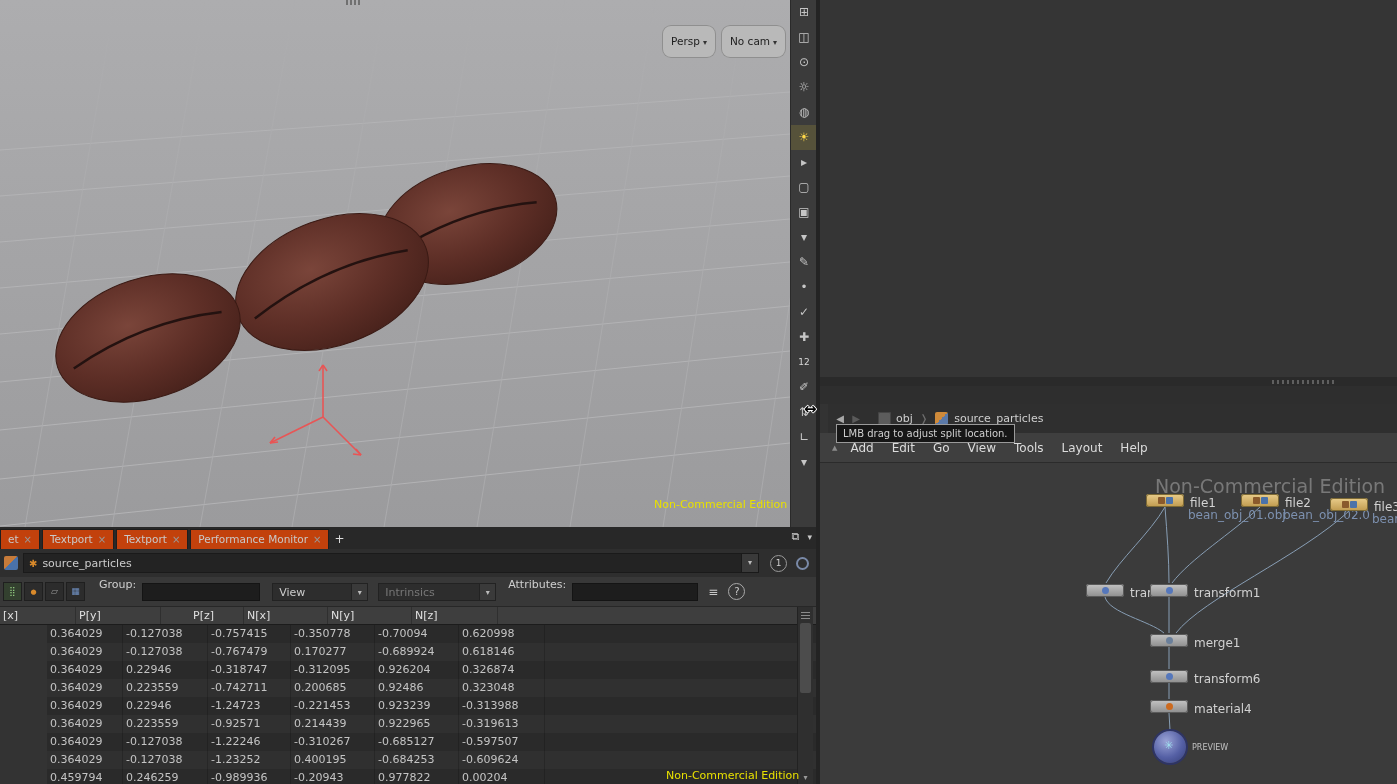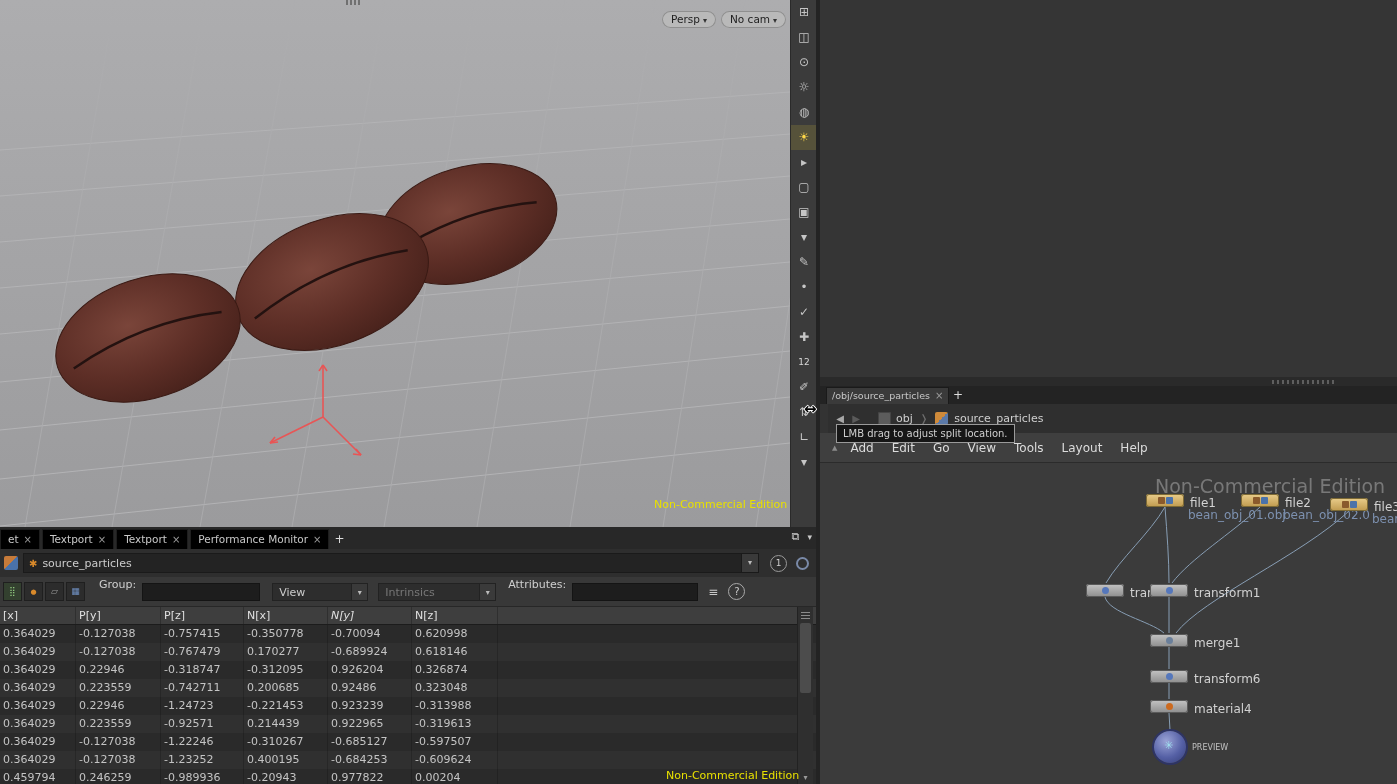--- a/index.html
+++ b/index.html
@@ -3,22 +3,22 @@
 <meta charset="utf-8">
 <style>
   html,body{margin:0;padding:0;background:#1e1e1e;}
   .screen{position:relative;width:1397px;height:784px;overflow:hidden;background:#2e2e2e;
           font-family:"DejaVu Sans","Liberation Sans",sans-serif;-webkit-font-smoothing:antialiased;}
   .abs{position:absolute;}
 
   
   .viewport{left:0;top:0;width:790px;height:527px;background:linear-gradient(180deg,#adadaf 0%,#a3a3a5 55%,#9b9b9d 100%);overflow:hidden;}
   .vp-grip{left:346px;top:0;width:16px;height:5px;background:repeating-linear-gradient(90deg,#707070 0 2px,transparent 2px 4px);}
-  .pill{position:absolute;top:11px;height:17px;line-height:17px;border-radius:9px;background:#b9b9b9;
-        color:#1d1d1d;font-size:10.5px;padding:0 9px;box-shadow:inset 0 0 0 1px #8f8f8f;cursor:default;}
+  .pill{position:absolute;top:25px;height:17px;line-height:17px;border-radius:9px;background:#b9b9b9;
+        color:#1d1d1d;font-size:10.5px;padding:8px 9px;box-shadow:inset 0 0 0 1px #8f8f8f;cursor:default;}
   .pill .car{font-size:8px;color:#333;margin-left:3px;}
   .vp-watermark{position:absolute;left:654px;top:498px;font-size:11px;color:#e8e000;}
 
   
   .vtoolbar{left:790px;top:0;width:26px;height:527px;background:#3b3b3b;border-left:1px solid #2a2a2a;}
   .vtoolbar span.vt{display:block;width:26px;height:25px;line-height:25px;text-align:center;color:#c6c6c6;font-size:12px;cursor:pointer;}
   .vtoolbar span.vt:nth-of-type(6){background:#56523a;color:#ffd84a;}
   .vtoolbar span.vt:nth-of-type(15){font-size:9px;color:#d8d8d8;}
 
   
@@ -72,21 +72,21 @@
   
   .tooltip{left:836px;top:424px;height:15px;line-height:15px;background:#161616;border:1px solid #9a9a9a;
        color:#cfcfcf;font-size:10px;padding:1px 6px;white-space:nowrap;z-index:60;}
   .cursor{left:804px;top:400px;z-index:70;font-size:15px;font-weight:bold;color:#000;
        text-shadow:-1px 0 #fff,1px 0 #fff,0 -1px #fff,0 1px #fff;}
   .cursor::before{content:"↔";}
 
   
   .bpanel{left:0;top:527px;width:816px;height:257px;background:#333;overflow:hidden;}
   .btabbar{position:absolute;left:0;top:0;width:816px;height:22px;background:#282828;border-bottom:1px solid #1f1f1f;display:flex;align-items:flex-end;overflow:hidden;}
-  .btab{height:19px;line-height:19px;background:#000000;color:#c9c9c9;font-size:10.5px;padding:0 7px;margin-right:2px;
+  .btab{height:19px;line-height:19px;background:#c2410c;color:#c9c9c9;font-size:10.5px;padding:0 7px;margin-right:2px;
        display:flex;align-items:center;gap:5px;border:1px solid #1e1e1e;border-bottom:none;cursor:pointer;white-space:nowrap;}
   .bplus{width:16px;height:19px;line-height:19px;text-align:center;color:#ddd;font-size:12px;cursor:pointer;}
   .bplus::before{content:"+";}
   .btab-right{position:absolute;right:4px;top:3px;display:flex;gap:8px;color:#c9c9c9;font-size:11px;}
   .btab-right span{cursor:pointer;}
   .win-icon::before{content:"⧉";}
   .tabmenu-icon::before{content:"▾";font-size:9px;}
 
   .bpathrow{position:absolute;left:0;top:22px;width:816px;height:28px;background:#2e2e2e;display:flex;align-items:center;padding:0 4px;box-sizing:border-box;}
   .lvl-pair-icon{width:14px;height:14px;border-radius:2px;background:linear-gradient(135deg,#c77b3a 0 50%,#4a72aa 50% 100%);margin-right:5px;}
@@ -113,27 +113,27 @@
   .colmenu-icon{color:#c9c9c9;font-size:12px;margin-left:10px;cursor:pointer;}
   .colmenu-icon::before{content:"≡";}
   .help-icon{width:15px;height:15px;border-radius:50%;border:1px solid #aaa;color:#ccc;font-size:10px;line-height:15px;text-align:center;margin-left:10px;cursor:pointer;}
   .help-icon::before{content:"?";}
 
   .thead{position:absolute;left:0;top:80px;width:816px;height:18px;background:#3e3e3e;border-bottom:1px solid #1c1c1c;display:flex;box-sizing:border-box;}
   .thead-cells{display:flex;}
   .th{display:block;line-height:17px;font-size:11px;color:#e0e0e0;padding-left:3px;border-right:1px solid #2f2f2f;box-sizing:border-box;overflow:hidden;}
   .thead-cells .th:nth-of-type(1){width:76px;}
   .thead-cells .th:nth-of-type(2){width:85px;}
-  .thead-cells .th:nth-of-type(3){width:83px;}
+  .thead-cells .th:nth-of-type(3){width:83px;text-align:center;}
   .thead-cells .th:nth-of-type(4){width:84px;}
-  .thead-cells .th:nth-of-type(5){width:84px;font-style:italic;}
+  .thead-cells .th:nth-of-type(5){width:84px;}
   .thead-cells .th:nth-of-type(6){width:86px;}
   .th-fill{flex:1;background:#3e3e3e;}
 
-  .tbody{position:absolute;left:0;top:98px;width:816px;height:159px;overflow:hidden;}
+  .tbody{position:absolute;left:0;top:98px;width:816px;height:159px;overflow:hidden;padding-left:47px;}
   .tr{display:flex;height:18px;line-height:18px;font-size:11px;color:#c4c4c4;cursor:default;}
   .tr:nth-of-type(odd){background:#2a2a2a;}
   .tr:nth-of-type(even){background:#303030;}
   .tr .td{display:block;padding-left:3px;border-right:1px solid rgba(0,0,0,0.18);box-sizing:border-box;overflow:hidden;white-space:nowrap;}
   .tr .td:nth-of-type(1){width:76px;}
   .tr .td:nth-of-type(2){width:85px;}
   .tr .td:nth-of-type(3){width:83px;}
   .tr .td:nth-of-type(4){width:84px;}
   .tr .td:nth-of-type(5){width:84px;}
   .tr .td:nth-of-type(6){width:86px;}
@@ -268,27 +268,20 @@
     </div>
 
   <div class="abs vsplit"></div>
 
   <div class="abs net-empty"></div>
 
   <div class="abs hsplit-right">
     <div class="dots"></div>
   </div>
 
-  <div class="abs net-tabbar">
-    <div class="net-tab">
-      <span>/obj/source_particles</span>
-      <span class="close-x"></span>
-    </div>
-    <span class="net-plus"></span>
-  </div>
 
   <div class="abs net-pathbar">
     <div class="pane-pin"></div>
     <span class="bc-arrow bc-back"></span>
     <span class="bc-arrow bc-fwd"></span>
     <span class="bc-node-icon"></span>
     <span>obj</span>
     <span class="bc-sep">❭</span>
     <span class="bc-geo-icon"></span>
     <span>source_particles</span>

